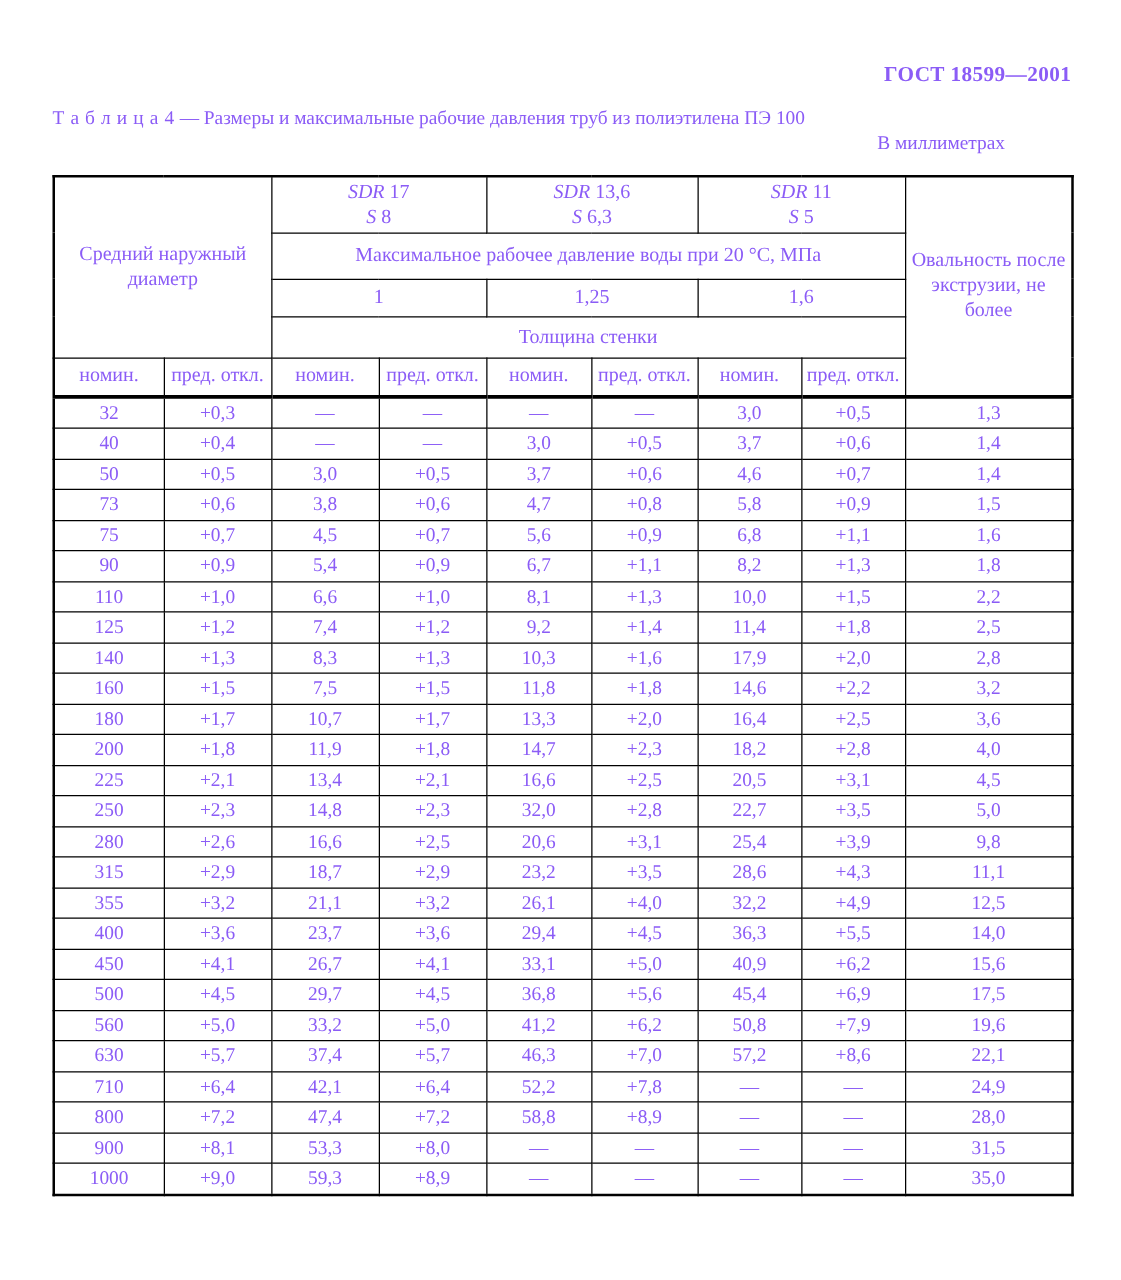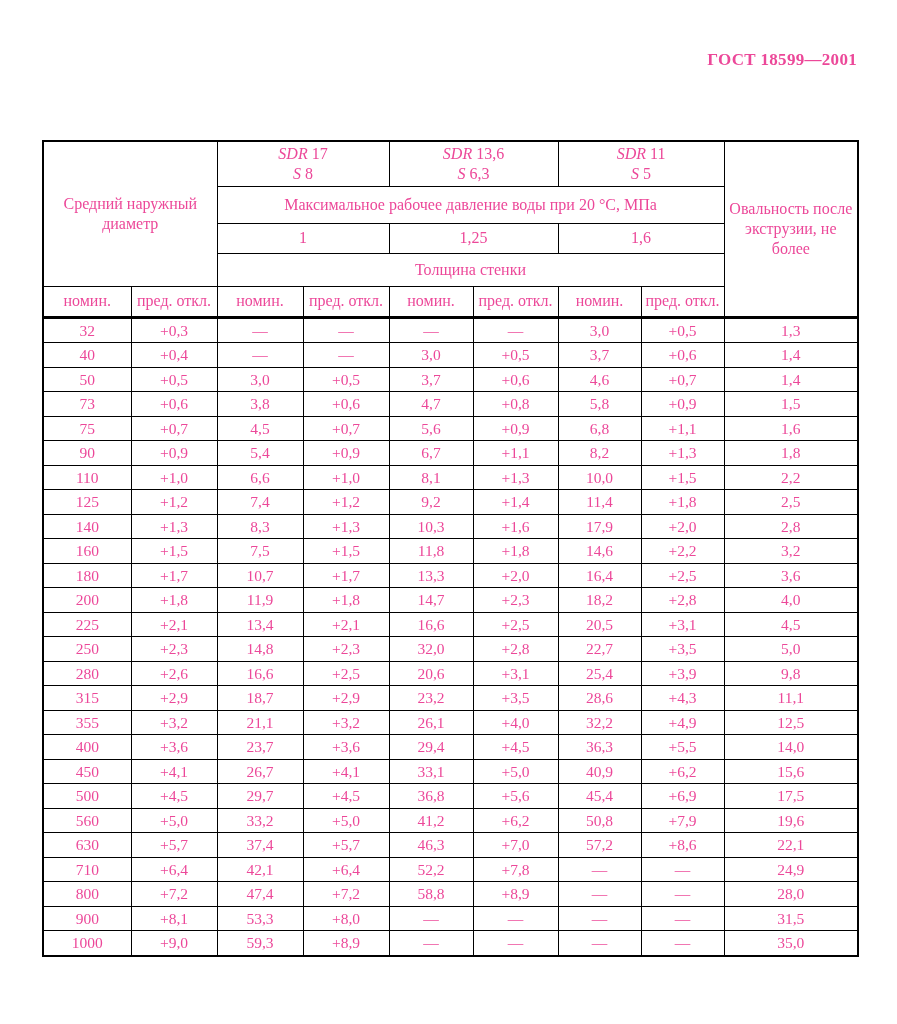--- a/index.html
+++ b/index.html
@@ -2,21 +2,21 @@
 <html><head>
 <meta charset="utf-8">
 <style>
   html, body { margin: 0; padding: 0; background: #ffffff; }
   .page {
     position: relative;
     width: 897px;
     height: 1024px;
     background: #ffffff;
     font-family: "Liberation Serif", "DejaVu Serif", serif;
-    color: #ec4899;
+    color: #8b5cf6;
     overflow: hidden;
   }
   .gost-number {
     position: absolute;
     top: 50px;
     left: 42px;
     width: 815px;
     text-align: right;
     font-weight: bold;
     font-size: 17px;
@@ -66,21 +66,26 @@
   tr.hr-wall { height: 33px; }
   tr.hr-sub { height: 31px; margin-left: 39px; }
 </style>
 </head>
 <body>
 
 <div class="page">
 
   <div class="gost-number">ГОСТ 18599—2001</div>
 
-
+  <div class="table-caption">
+    <span class="cap-label">Т а б л и ц а  4</span>
+    <span>— Размеры и максимальные рабочие давления труб из полиэтилена ПЭ 100</span>
+  </div>
+
+  <div class="units-note">В миллиметрах</div>
 
   <table class="gost-table">
     <colgroup>
       <col style="width:88px">
         <col style="width:86px">
       <col style="width:86px">
         <col style="width:86px">
       <col style="width:84px">
         <col style="width:85px">
       <col style="width:83px">

